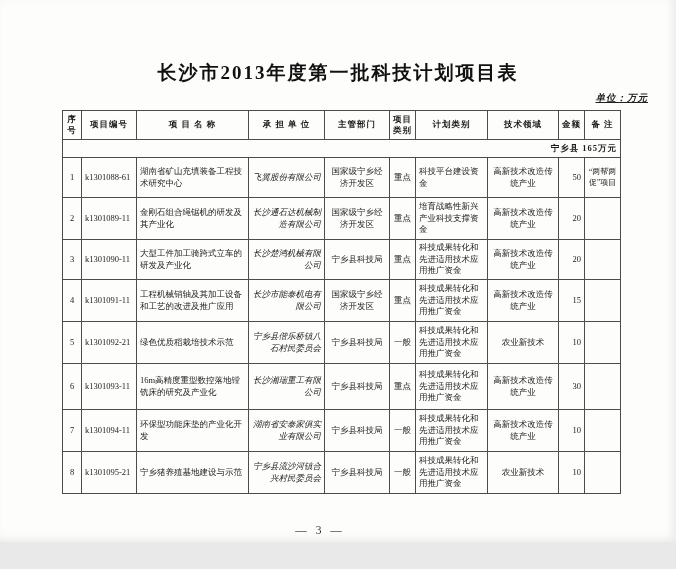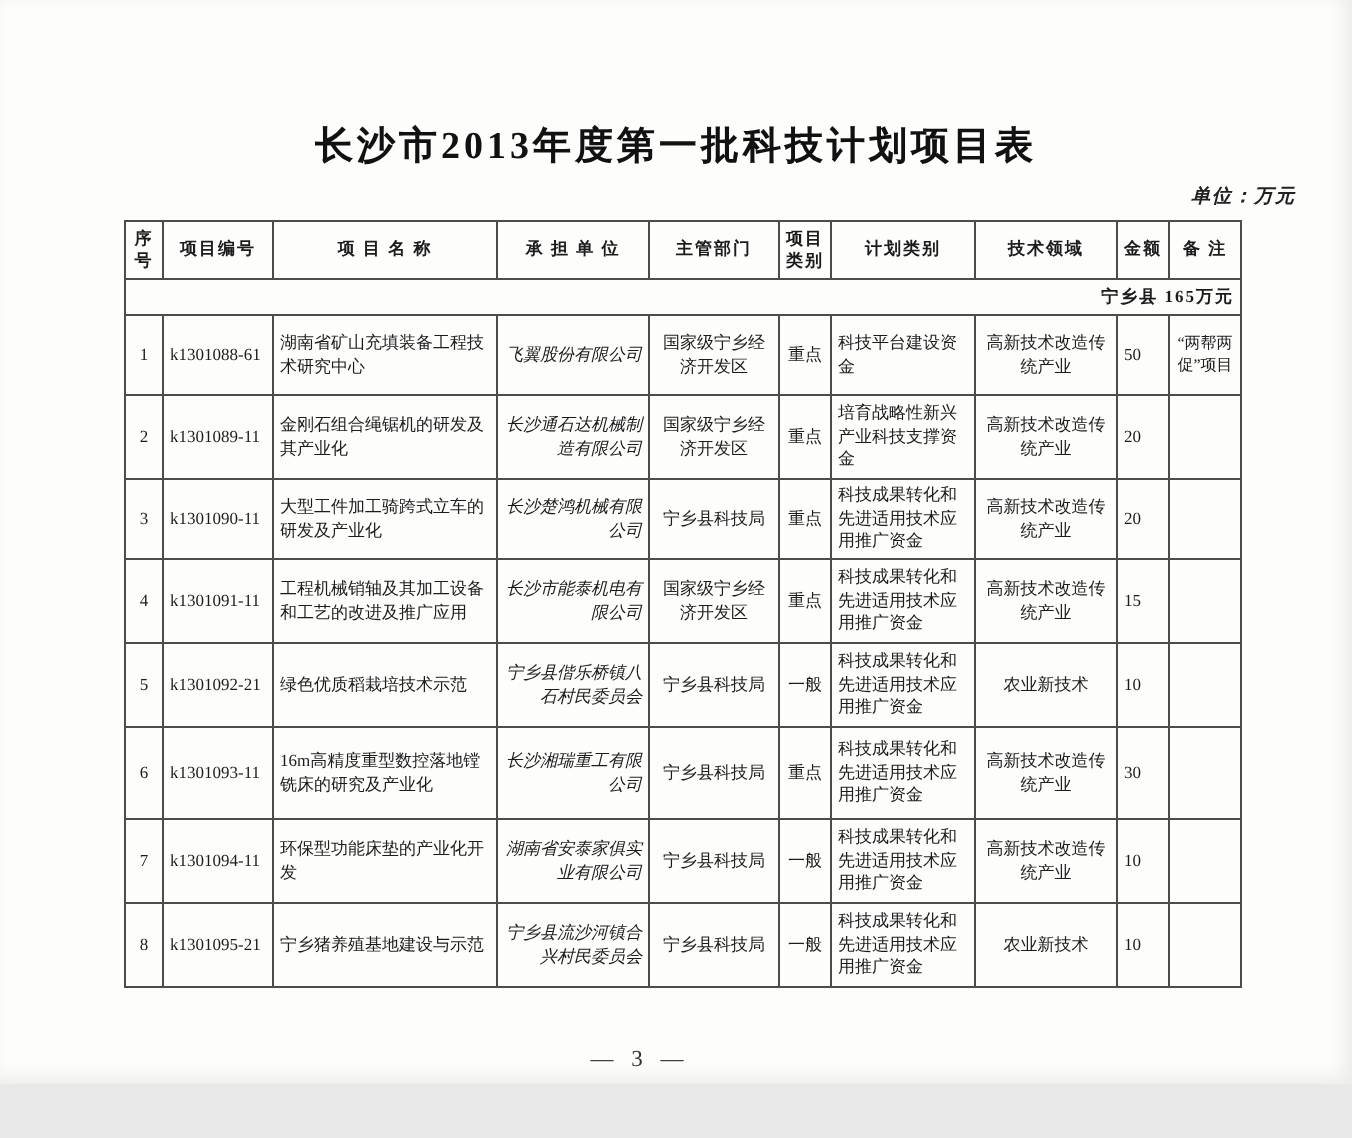--- a/index.html
+++ b/index.html
@@ -14,21 +14,21 @@
   }
   .doc-title{
     position:absolute;top:60px;left:0;width:100%;
     text-align:center;
     font-size:19px;font-weight:bold;letter-spacing:2px;
     color:#111;
   }
   .unit-label{
     position:absolute;top:92px;right:28px;
     font-size:9.5px;font-weight:bold;font-style:italic;
-    color:#222;letter-spacing:1px;
+    color:#222;letter-spacing:1px;text-decoration:underline;
   }
   table.project-table{
     position:absolute;top:110px;left:62px;
     width:558px;
     border-collapse:collapse;table-layout:fixed;
     font-size:8.5px;line-height:1.35;
   }
   .project-table td,.project-table th{
     border:1px solid #4c4c4c;
     padding:2px 3px;
@@ -45,21 +45,21 @@
     padding-left:6px;letter-spacing:1px;
   }
   .c-seq{text-align:center;}
   .c-code{text-align:left;font-family:"Liberation Serif","DejaVu Serif",serif;}
   .c-name{text-align:left;font-weight:bold;}
   .c-org{text-align:right;font-weight:bold;font-style:italic;}
   .c-dept{text-align:center;padding-left:6px;font-weight:bold;}
   .c-cat{text-align:center;font-weight:bold;}
   .c-plan{text-align:left;font-weight:bold;}
   .c-field{text-align:center;font-weight:bold;margin-left:47px;}
-  .c-amt{text-align:left;}
+  .c-amt{text-align:right;}
   .c-note{text-align:center;font-size:8px;}
   .r1{height:40px;} .r2{height:42px;} .r3{height:40px;} .r4{height:42px;}
   .r5{height:42px;} .r6{height:46px;} .r7{height:42px;} .r8{height:42px;}
   .page-number{
     position:absolute;top:524px;left:0;width:640px;
     text-align:center;font-size:11.5px;letter-spacing:3px;color:#333;
   }
 </style>
 </head>
 <body>

